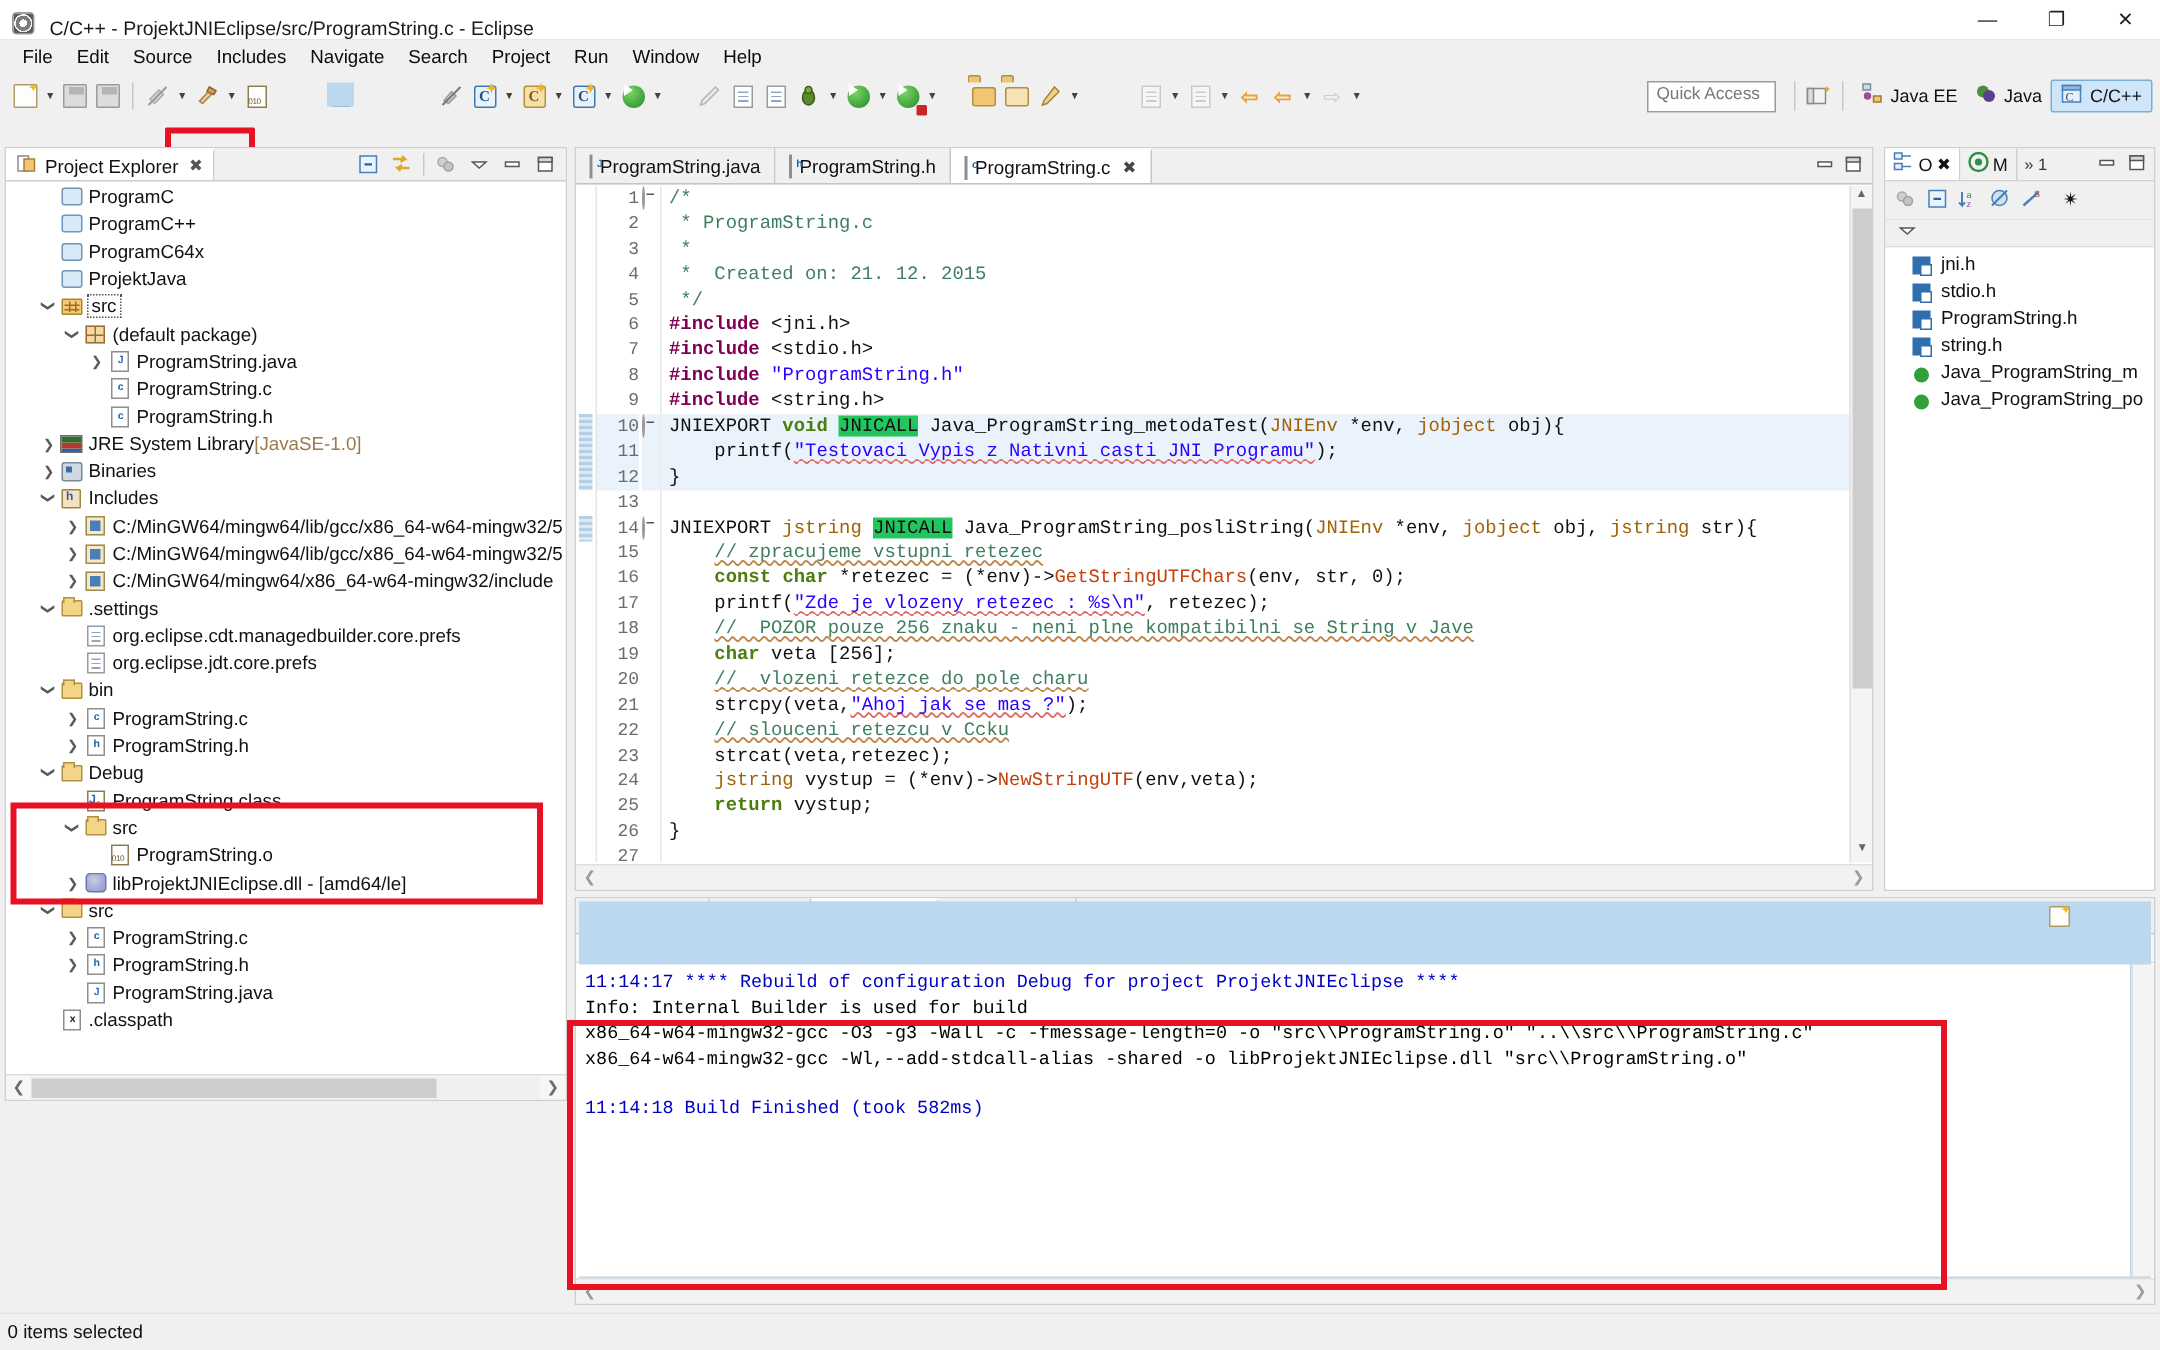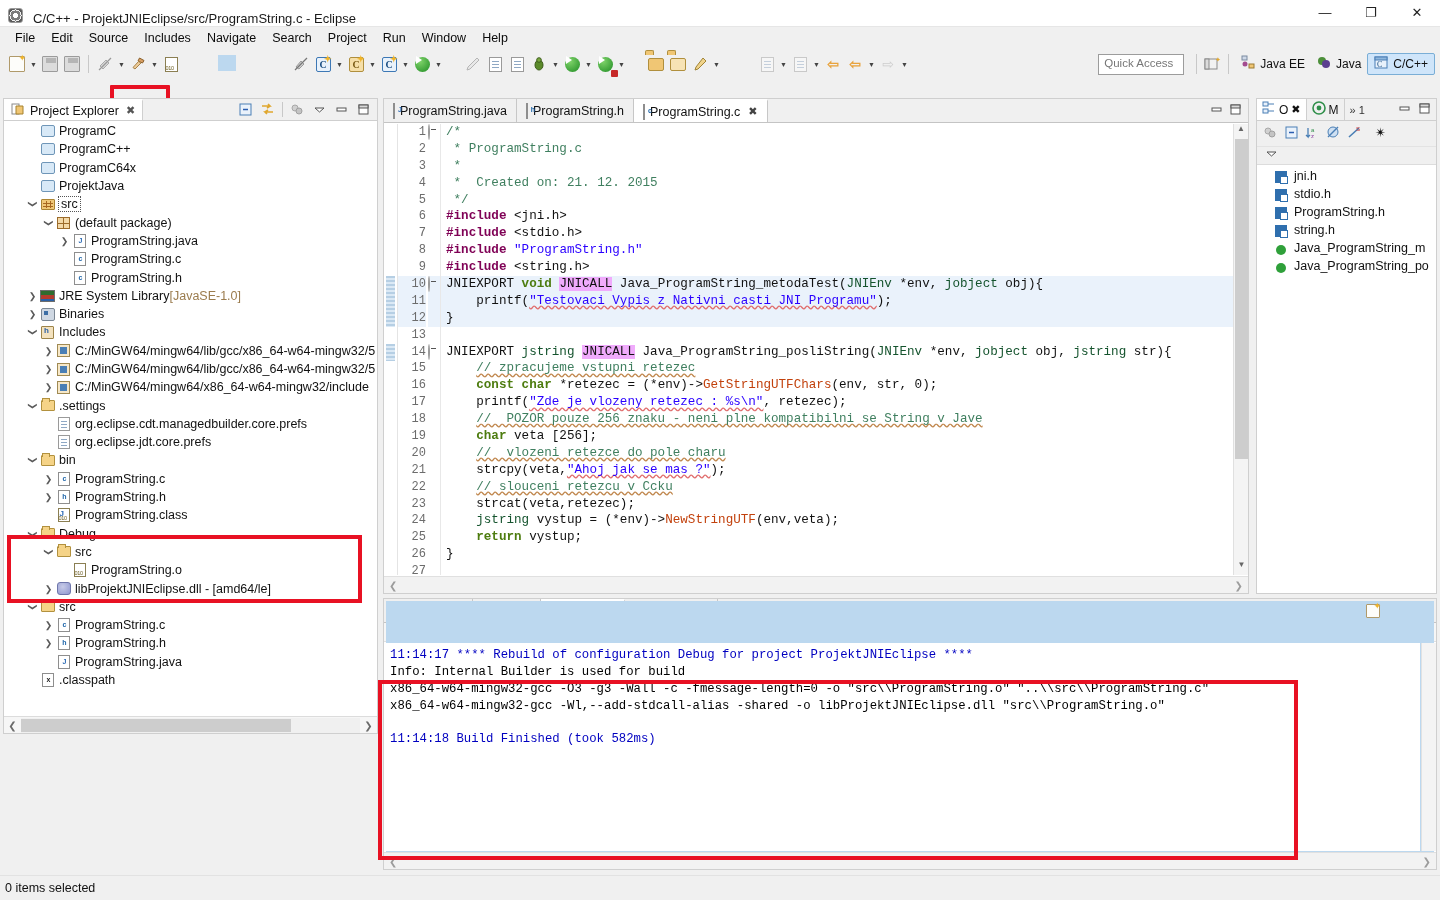--- a/index.html
+++ b/index.html
@@ -155,23 +155,23 @@
                font-family:"Liberation Mono", monospace; }
   .ed-fold { width:13px; background:#fff; border-right:1px solid #e8e8e8; position:relative; }
   .ed-code { flex:1; position:relative; font-family:"Liberation Mono", monospace; font-size:12.6px;
              white-space:pre; color:#111; overflow:hidden; }
   .cl { height:16.9px; line-height:16.9px; padding-left:5px; }
   .cl.hl { background:#eaf2fb; }
   .cmt { color:#3f7f5f; }
   .kw { color:#4d7c0f; font-weight:bold; }
   .pp { color:#7f0055; font-weight:bold; }
   .str { color:#2a00ff; }
-  .typ { color:#14532d; }
+  .typ { color:#a16207; }
   .fn { color:#c2410c; }
-  .mac { background:#f0abfc; }
+  .mac { background:#22c55e; }
   .sp { text-decoration: underline wavy #e06c6c; text-decoration-skip-ink:none; }
   .sp2 { text-decoration: underline wavy #c0864c; text-decoration-skip-ink:none; }
   .foldmark { width:9px; height:9px; border:1px solid #9a9a9a; border-radius:50%; background:#fff; position:relative; margin:4px auto 0; }
   .foldmark:after { content:""; position:absolute; left:2px; top:3.5px; width:5px; height:1px; background:#555; }
 
   .ed-vscroll { position:absolute; right:0; top:25px; bottom:18px; width:15px; background:#f4f4f4; border-left:1px solid #e0e0e0; }
   .ed-vscroll .up, .ed-vscroll .down { height:15px; text-align:center; font-size:8px; color:#666; }
   .ed-vscroll .thumb { position:absolute; top:15px; left:1px; width:13px; height:320px; background:#cdcdcd; }
   .ed-hscroll { position:absolute; left:0; right:0; bottom:0; height:17px; background:#f2f2f2; border-top:1px solid #e0e0e0;
                 display:flex; align-items:center; justify-content:space-between; padding:0 5px; color:#9c9c9c; font-size:10px; }
@@ -613,33 +613,33 @@
           </div>
           <div class="trow" style="padding-left: 38px;">
             <span class="tw">❯</span>
             <span class="ticon">
               <span class="i-file h">
                 <span class="lab">h</span>
               </span>
             </span>
             <span class="tlabel">ProgramString.h</span>
           </div>
+          <div class="trow" style="padding-left: 22px;">
+            <span class="tw" style="transform: rotate(90deg);">❯</span>
+            <span class="ticon">
+              <span class="i-fold"></span>
+            </span>
+            <span class="tlabel">Debug</span>
+          </div>
           <div class="trow" style="padding-left: 38px;">
             <span class="tw"></span>
             <span class="ticon">
               <span class="i-classf"></span>
             </span>
             <span class="tlabel">ProgramString.class</span>
-          </div>
-          <div class="trow" style="padding-left: 22px;">
-            <span class="tw" style="transform: rotate(90deg);">❯</span>
-            <span class="ticon">
-              <span class="i-fold"></span>
-            </span>
-            <span class="tlabel">Debug</span>
           </div>
           <div class="trow" style="padding-left: 38px;">
             <span class="tw" style="transform: rotate(90deg);">❯</span>
             <span class="ticon">
               <span class="i-fold"></span>
             </span>
             <span class="tlabel">src</span>
           </div>
           <div class="trow" style="padding-left: 54px;">
             <span class="tw"></span>

